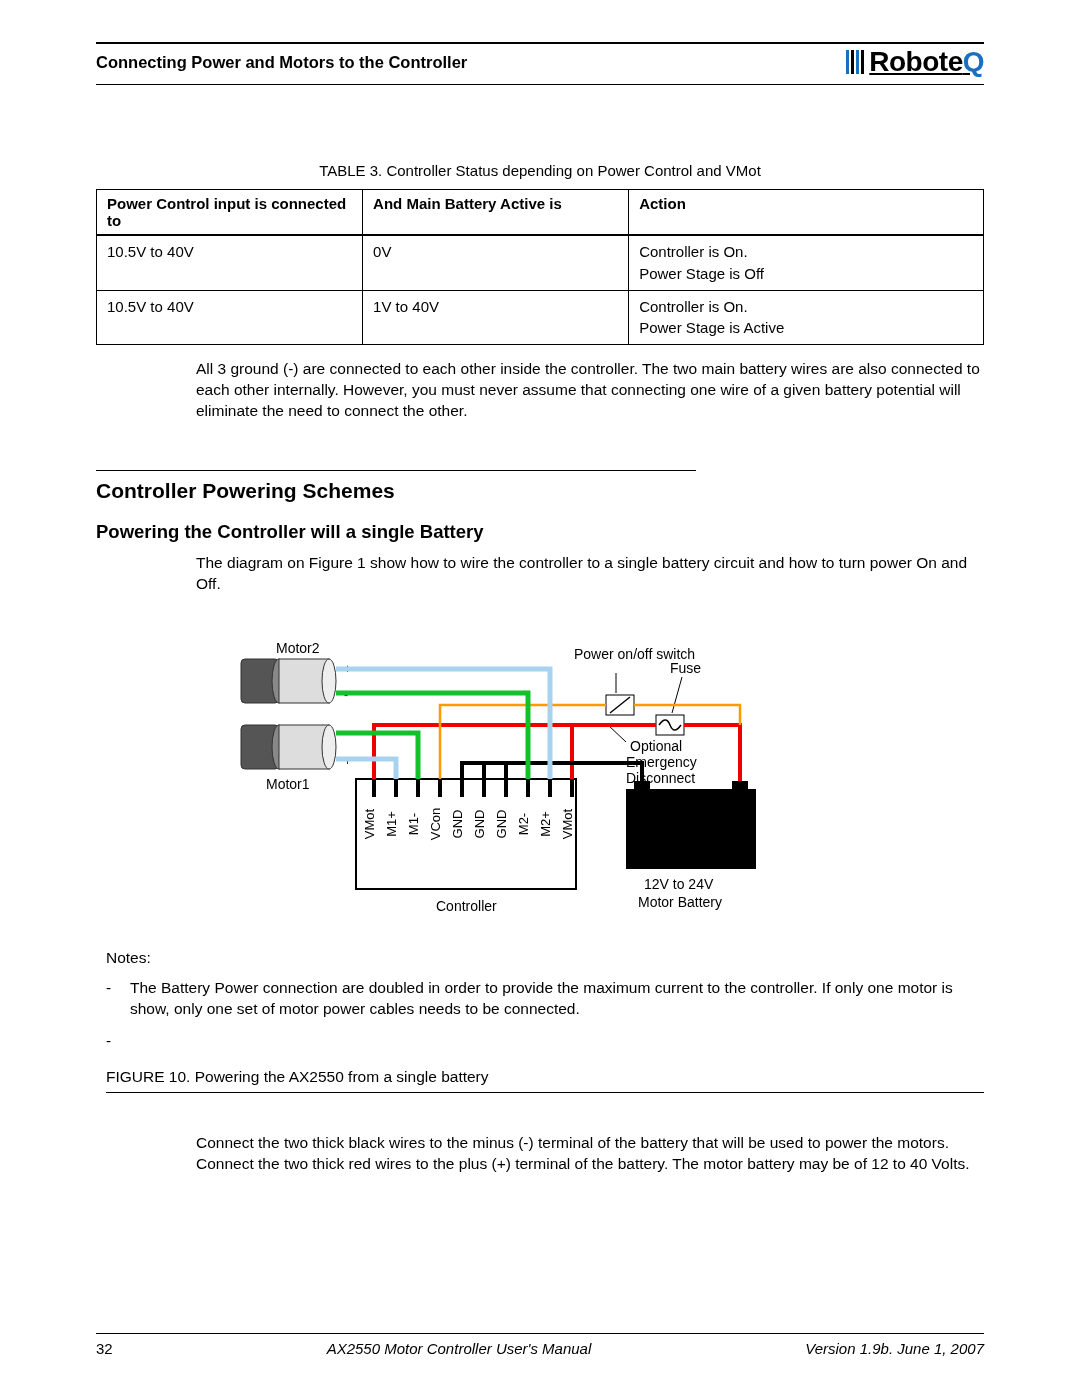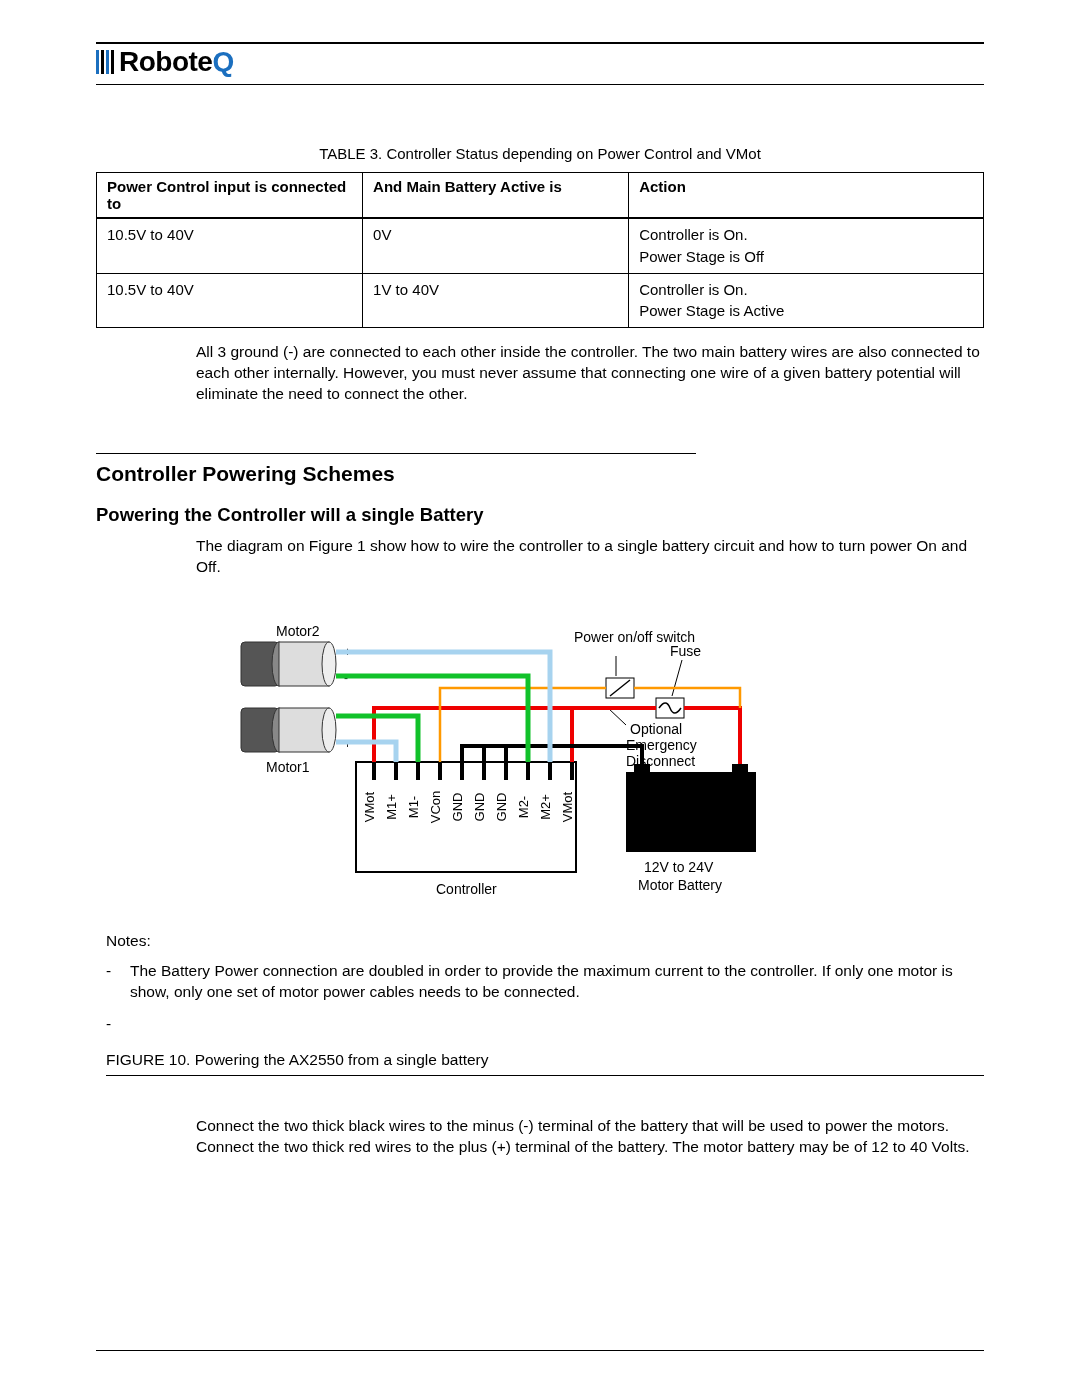--- a/index.html
+++ b/index.html
@@ -30,28 +30,29 @@
   .logo-bars {
     display: inline-flex;
     gap: 2px;
     margin-right: 3px;
   }
   .logo-bar { width: 3px; height: 24px; }
   .logo-text {
     font-weight: bold;
     font-size: 28px;
     letter-spacing: -0.5px;
+    text-decoration: underline;
   }
   .logo-text .q { color: #1b6fbf; }
   .after-header-rule { border-top: 1px solid #000; margin-top: 6px; }
 
   .table-caption {
     text-align: center;
     font-size: 15px;
-    margin-top: 60px;
+    margin-top: 77px;
     margin-bottom: 10px;
   }
   table.status {
     width: 100%;
     border-collapse: collapse;
     font-size: 15px;
   }
   table.status th, table.status td {
     border: 1px solid #000;
     padding: 5px 10px;
@@ -140,20 +141,21 @@
     font-style: italic;
   }
   .footer-row .page { font-style: normal; }
   .footer-row .manual { font-style: italic; }
 </style>
 </head>
 <body>
 
 <div class="top-rule-thick"></div>
 <div class="header">
+  <div class="header-title">Connecting Power and Motors to the Controller</div>
   <div class="logo">
     <span class="logo-bars">
       <span class="logo-bar" style="background:#1b6fbf"></span>
       <span class="logo-bar" style="background:#000"></span>
       <span class="logo-bar" style="background:#1b6fbf"></span>
       <span class="logo-bar" style="background:#000"></span>
     </span>
     <span class="logo-text"><span>Robote</span><span class="q">Q</span></span>
   </div>
 </div>
@@ -290,13 +292,18 @@
   <div class="dash">-</div>
 </div>
 
 <div class="fig-caption">FIGURE 10.  Powering the AX2550 from a single battery</div>
 <div class="fig-rule"></div>
 
 <div class="para2">Connect the two thick black wires to the minus (-) terminal of the battery that will be used to power the motors. Connect the two thick red wires to the plus (+) terminal of the battery. The motor battery may be of 12 to 40 Volts.</div>
 
 <div class="footer">
   <div class="footer-rule"></div>
+  <div class="footer-row">
+    <span class="page">32</span>
+    <span class="manual">AX2550 Motor Controller User's Manual</span>
+    <span>Version 1.9b. June 1, 2007</span>
+  </div>
 </div>
 
 </body></html>

